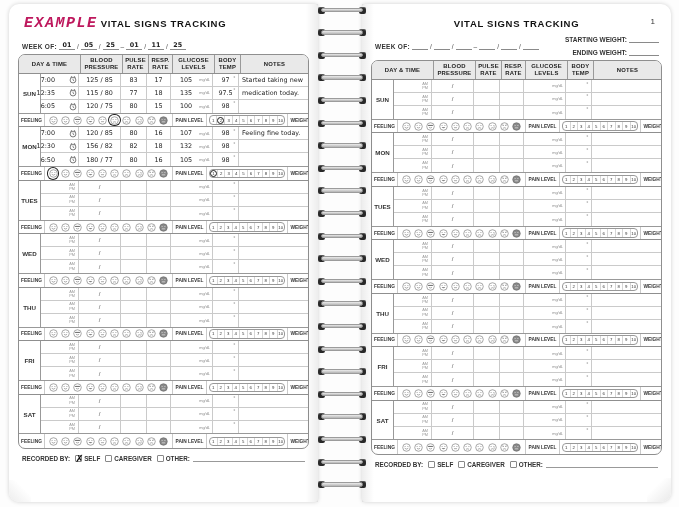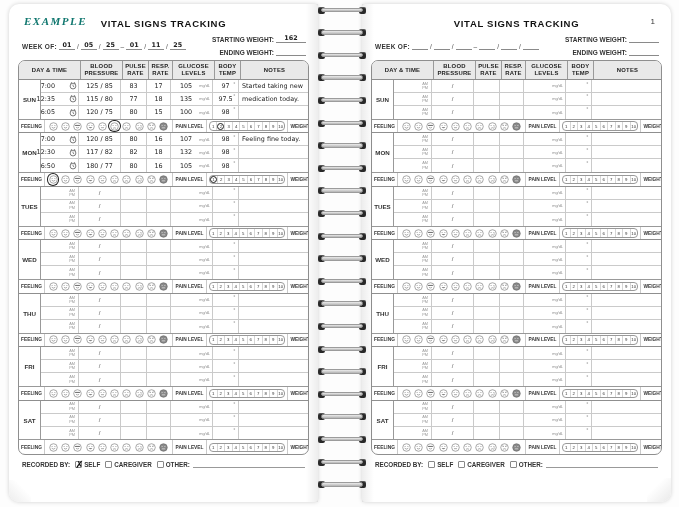--- a/index.html
+++ b/index.html
@@ -14,22 +14,22 @@
   .page.right { left: 362px; width: 309px; border-radius: 3px 10px 10px 3px; }
   .page.left::after  { content:""; position:absolute; top:0; bottom:0; right:0; width:12px;
           background: linear-gradient(90deg, rgba(0,0,0,0), rgba(0,0,0,.07)); pointer-events:none; }
   .page.right::before{ content:""; position:absolute; top:0; bottom:0; left:0; width:12px;
           background: linear-gradient(270deg, rgba(0,0,0,0), rgba(0,0,0,.07)); pointer-events:none; }
   .page.left::before { content:""; position:absolute; bottom:0; left:0; width:22px; height:22px;
           background: linear-gradient(45deg, #ececec 0%, #f9f9f9 45%, #fff 65%); border-radius: 0 0 0 10px; }
   .page.right::after { content:""; position:absolute; bottom:0; right:0; width:24px; height:24px;
           background: linear-gradient(315deg, #e9e9e9 0%, #f8f8f8 45%, #fff 65%); border-radius: 0 0 10px 0; }
 
-  .example  { position:absolute; left:15px; top:11px; font-family:Liberation Serif, serif;
-              font-size:11px; font-style:italic; font-weight:bold; color:#0f766e; letter-spacing:1.5px; }
+  .example  { position:absolute; left:15px; top:11px; font-family:Liberation Mono, monospace;
+              font-size:15px; font-style:italic; font-weight:bold; color:#be185d; letter-spacing:1.5px; }
   .page-num { position:absolute; right:16px; top:13px; font-size:8px; color:#333; }
   .ptitle   { margin-top:14px; text-align:center; font-size:9.5px; font-weight:bold;
               letter-spacing:.7px; color:#111; }
 
   .meta     { display:flex; justify-content:space-between; align-items:flex-start; margin:3px 12px 4px 13px; }
   .week     { display:flex; align-items:flex-end; gap:2px; font-size:6.5px; color:#333; margin-top:9px; font-weight:bold; }
   .wlabel   { letter-spacing:.3px; }
   .week-fields { display:inline-flex; align-items:flex-end; gap:2px; }
   .wline    { display:inline-block; width:16px; height:9px; border-bottom:1px solid #8a8a8a; text-align:center; }
   .sep      { color:#555; font-weight:normal; }
@@ -125,30 +125,20 @@
             <span class="sep">/</span>
             <span class="wline"><span class="hand">25</span></span>
             <span class="sep">–</span>
             <span class="wline"><span class="hand">01</span></span>
             <span class="sep">/</span>
             <span class="wline"><span class="hand">11</span></span>
             <span class="sep">/</span>
             <span class="wline"><span class="hand">25</span></span>
           </span>
       </div>
-      <div class="weights">
-        <div class="wt-line">
-          <span>STARTING WEIGHT:</span>
-          <span class="wval sw"><span class="hand">162</span></span>
-        </div>
-        <div class="wt-line">
-          <span>ENDING WEIGHT:</span>
-          <span class="wval ew"></span>
-        </div>
-      </div>
     </div>
     <div class="vtable">
         <div class="thead">
           <div class="hcell h0">DAY &amp; TIME</div>
           <div class="hcell h1">BLOOD PRESSURE</div>
           <div class="hcell h2">PULSE RATE</div>
           <div class="hcell h3">RESP. RATE</div>
           <div class="hcell h4">GLUCOSE LEVELS</div>
           <div class="hcell h5">BODY TEMP</div>
           <div class="hcell h6">NOTES</div>
@@ -405,21 +395,21 @@
               <div class="drow">
                 <div class="c time">
                   <span class="hand">12:30</span>
                   <svg class="clock" width="8" height="9" viewBox="0 0 10 11">
                     <circle cx="5" cy="6.2" r="3.6" fill="none" stroke="#333" stroke-width="0.8"></circle>
                     <path d="M5 4.3 v2 l1.5 0.9" fill="none" stroke="#333" stroke-width="0.7"></path>
                     <path d="M2 2.8 L3.6 1.7 M8 2.8 L6.4 1.7" stroke="#333" stroke-width="0.9" fill="none"></path>
                   </svg>
                 </div>
                 <div class="c bp">
-                  <span class="hand">117 / 82</span>
+                  <span class="hand">156 / 82</span>
                 </div>
                 <div class="c pulse">
                   <span class="hand">82</span>
                 </div>
                 <div class="c resp">
                   <span class="hand">18</span>
                 </div>
                 <div class="c glucose">
                   <span class="hand gval">132</span>
                   <span class="unit">mg/dL</span>

